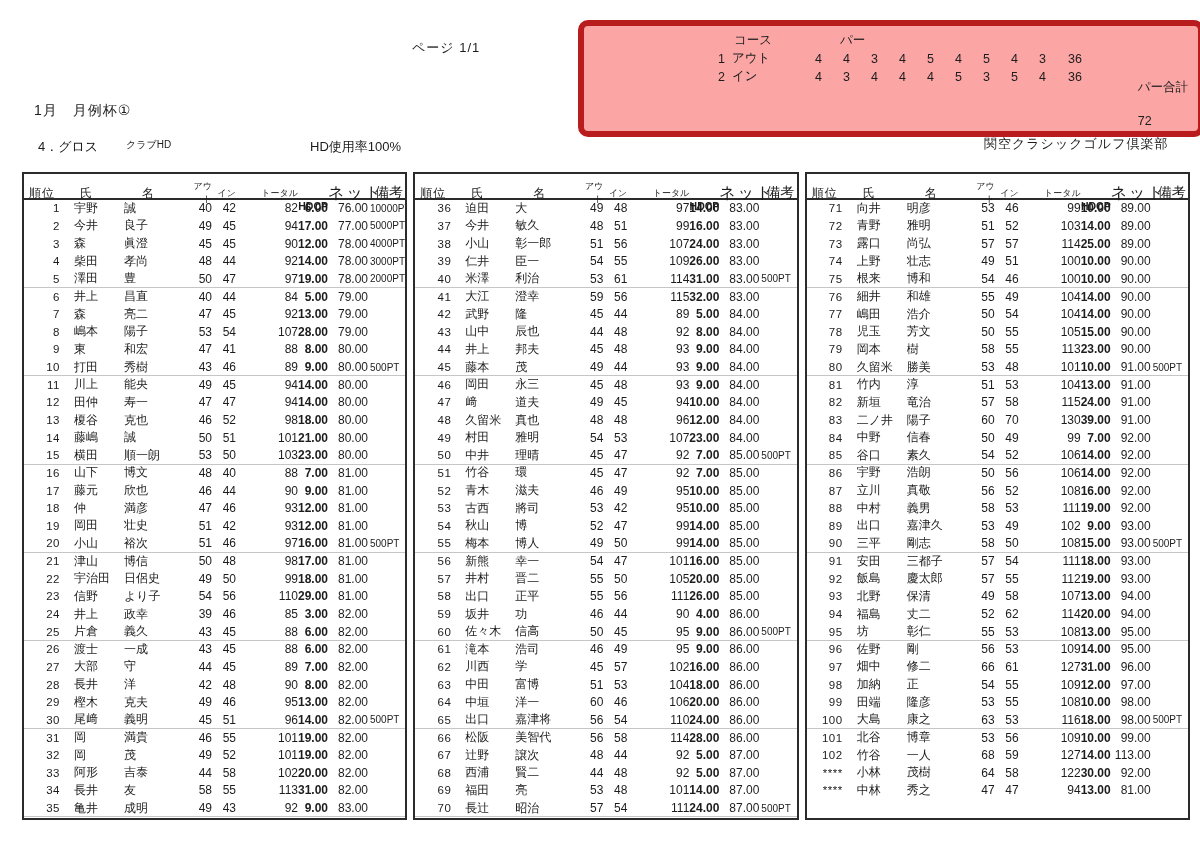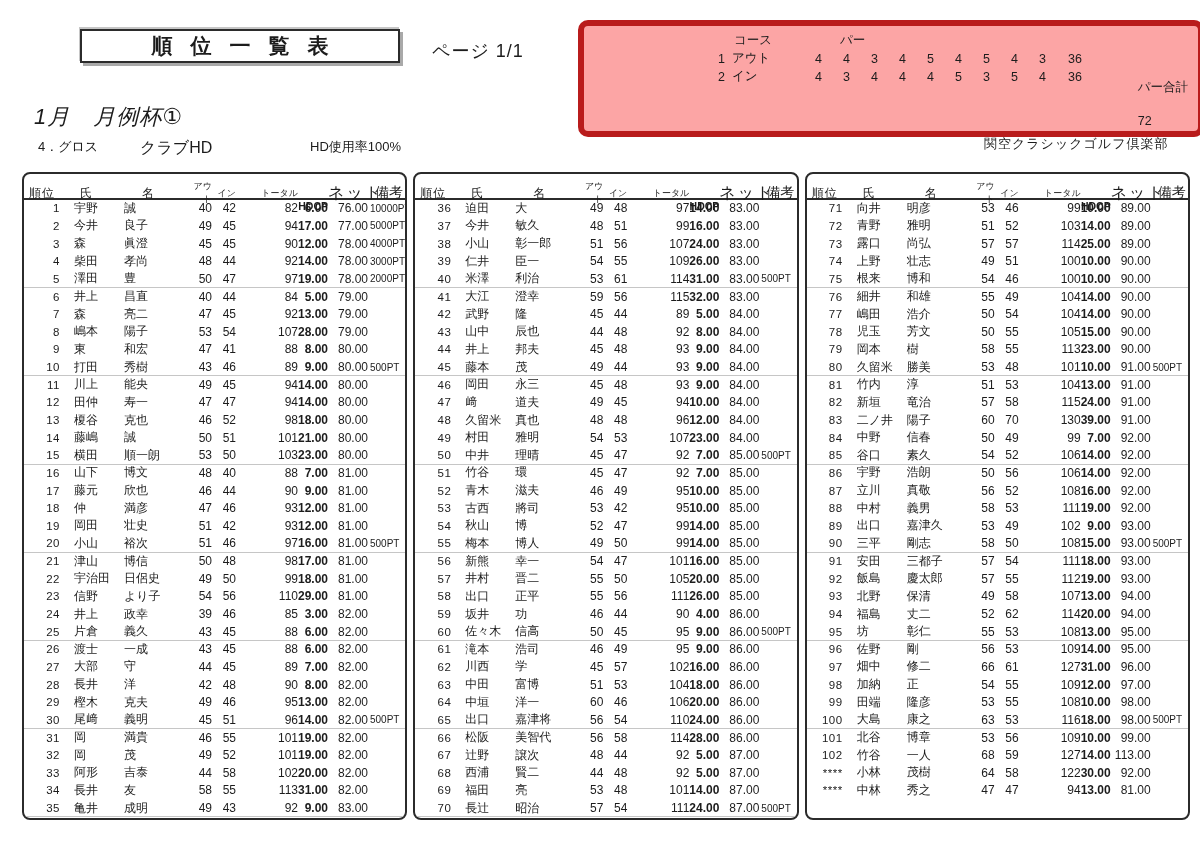--- a/index.html
+++ b/index.html
@@ -4,45 +4,45 @@
 <style>
   html,body{margin:0;padding:0;background:#ffffff;}
   .page{position:relative;width:1200px;height:847px;background:#ffffff;overflow:hidden;
         font-family:"Liberation Sans","DejaVu Sans",sans-serif;color:#1c1c1c;}
 
   
   .title-box{position:absolute;left:80px;top:29px;width:316px;height:30px;
              border:2px solid #2b2b2b;box-shadow:3px 3px 0 #a9a9a9, -1px -2px 0 #c6c6c6;
              background:#fff;display:flex;align-items:center;justify-content:center;
              font-size:21px;font-weight:bold;letter-spacing:18px;text-indent:18px;}
-  .page-label{position:absolute;left:432px;top:39px;font-size:18px;letter-spacing:1px;}
+  .page-label{position:absolute;left:412px;top:39px;font-size:13px;letter-spacing:1px;}
   .date-line{position:absolute;left:36px;top:75px;font-size:17px;letter-spacing:0.5px;}
-  .event-line{position:absolute;left:34px;top:102px;font-size:22px;letter-spacing:1px;font-style:italic;}
+  .event-line{position:absolute;left:34px;top:102px;font-size:14px;letter-spacing:1px;}
   .method-no{position:absolute;left:38px;top:138px;font-size:13px;}
-  .method-hd{position:absolute;left:140px;top:138px;font-size:16px;}
+  .method-hd{position:absolute;left:126px;top:138px;font-size:10px;}
   .hd-usage{position:absolute;left:310px;top:138px;font-size:13px;}
   .club-name{position:absolute;left:984px;top:135px;font-size:13px;letter-spacing:1px;}
   .note-line{position:absolute;left:36px;top:155px;font-size:11.5px;}
 
   
   .course-box{position:absolute;left:578px;top:20px;width:614px;height:105px;
               border:6px solid #b91c1c;border-radius:10px;background:#fca5a5;font-size:12.5px;}
   .cb-course-label{position:absolute;left:150px;top:6px;}
   .cb-par-label{position:absolute;left:256px;top:6px;}
   .cb-row{position:absolute;left:134px;display:flex;align-items:center;}
   .cb-row.r0{top:24px;} .cb-row.r1{top:42px;}
   .cb-no{display:inline-block;width:14px;}
   .cb-cname{display:inline-block;width:62px;}
   .cb-par{display:inline-block;width:28px;text-align:right;}
   .cb-subtotal{display:inline-block;width:36px;text-align:right;font-weight:bold;}
   .cb-total{position:absolute;right:10px;bottom:3px;display:flex;gap:18px;align-items:baseline;flex-direction:column;}
 
   
   .tables{position:absolute;left:22px;top:172px;width:1168px;height:648px;display:flex;gap:6px;}
-  .rank-table{flex:1;border:2px solid #2b2b2b;border-radius:8px;background:#fff;overflow:hidden;}
+  .rank-table{flex:1;border:2px solid #2b2b2b;border-radius:0;background:#fff;overflow:hidden;}
   .thead,.trow{display:grid;grid-template-columns:36px 14px 112px 26px 24px 62px 30px 40px 1fr;
                align-items:center;box-sizing:border-box;}
   .thead{height:26px;border-bottom:2px solid #2b2b2b;font-size:12px;}
   .h-rank{grid-column:1;text-align:center;letter-spacing:1px;}
   .h-name{grid-column:2/4;display:flex;justify-content:space-between;padding:0 32px 0 20px;}
   .h-out{grid-column:4;text-align:right;font-size:9px;}
   .h-in{grid-column:5;text-align:right;font-size:9px;}
   .h-total{grid-column:6;text-align:right;font-size:9px;white-space:nowrap;}
   .h-hdcp{grid-column:7;text-align:right;font-size:10.5px;font-weight:bold;margin-top:26px;}
   .h-net{grid-column:8;text-align:right;font-size:16px;letter-spacing:2px;white-space:nowrap;}
@@ -54,23 +54,20 @@
   .sei{display:inline-block;min-width:50px;}
   .c-out,.c-in,.c-total,.c-net{text-align:right;font-variant-numeric:tabular-nums;}
   .c-hdcp{text-align:right;font-weight:bold;font-variant-numeric:tabular-nums;}
   .c-remark{font-size:10px;padding-left:2px;white-space:nowrap;overflow:hidden;}
 </style>
 </head>
 <body>
 
 <div class="page">
 
-  <div class="title-box">
-    <span>順位一覧表</span>
-  </div>
   <div class="page-label">ページ 1/1</div>
 
   <div class="event-line">1月　月例杯①</div>
   <div class="method-no">4．グロス</div>
   <div class="method-hd">クラブHD</div>
   <div class="hd-usage">HD使用率100%</div>
   <div class="club-name">関空クラシックゴルフ倶楽部</div>
 
   <div class="course-box">
     <div class="cb-course-label">コース</div>

